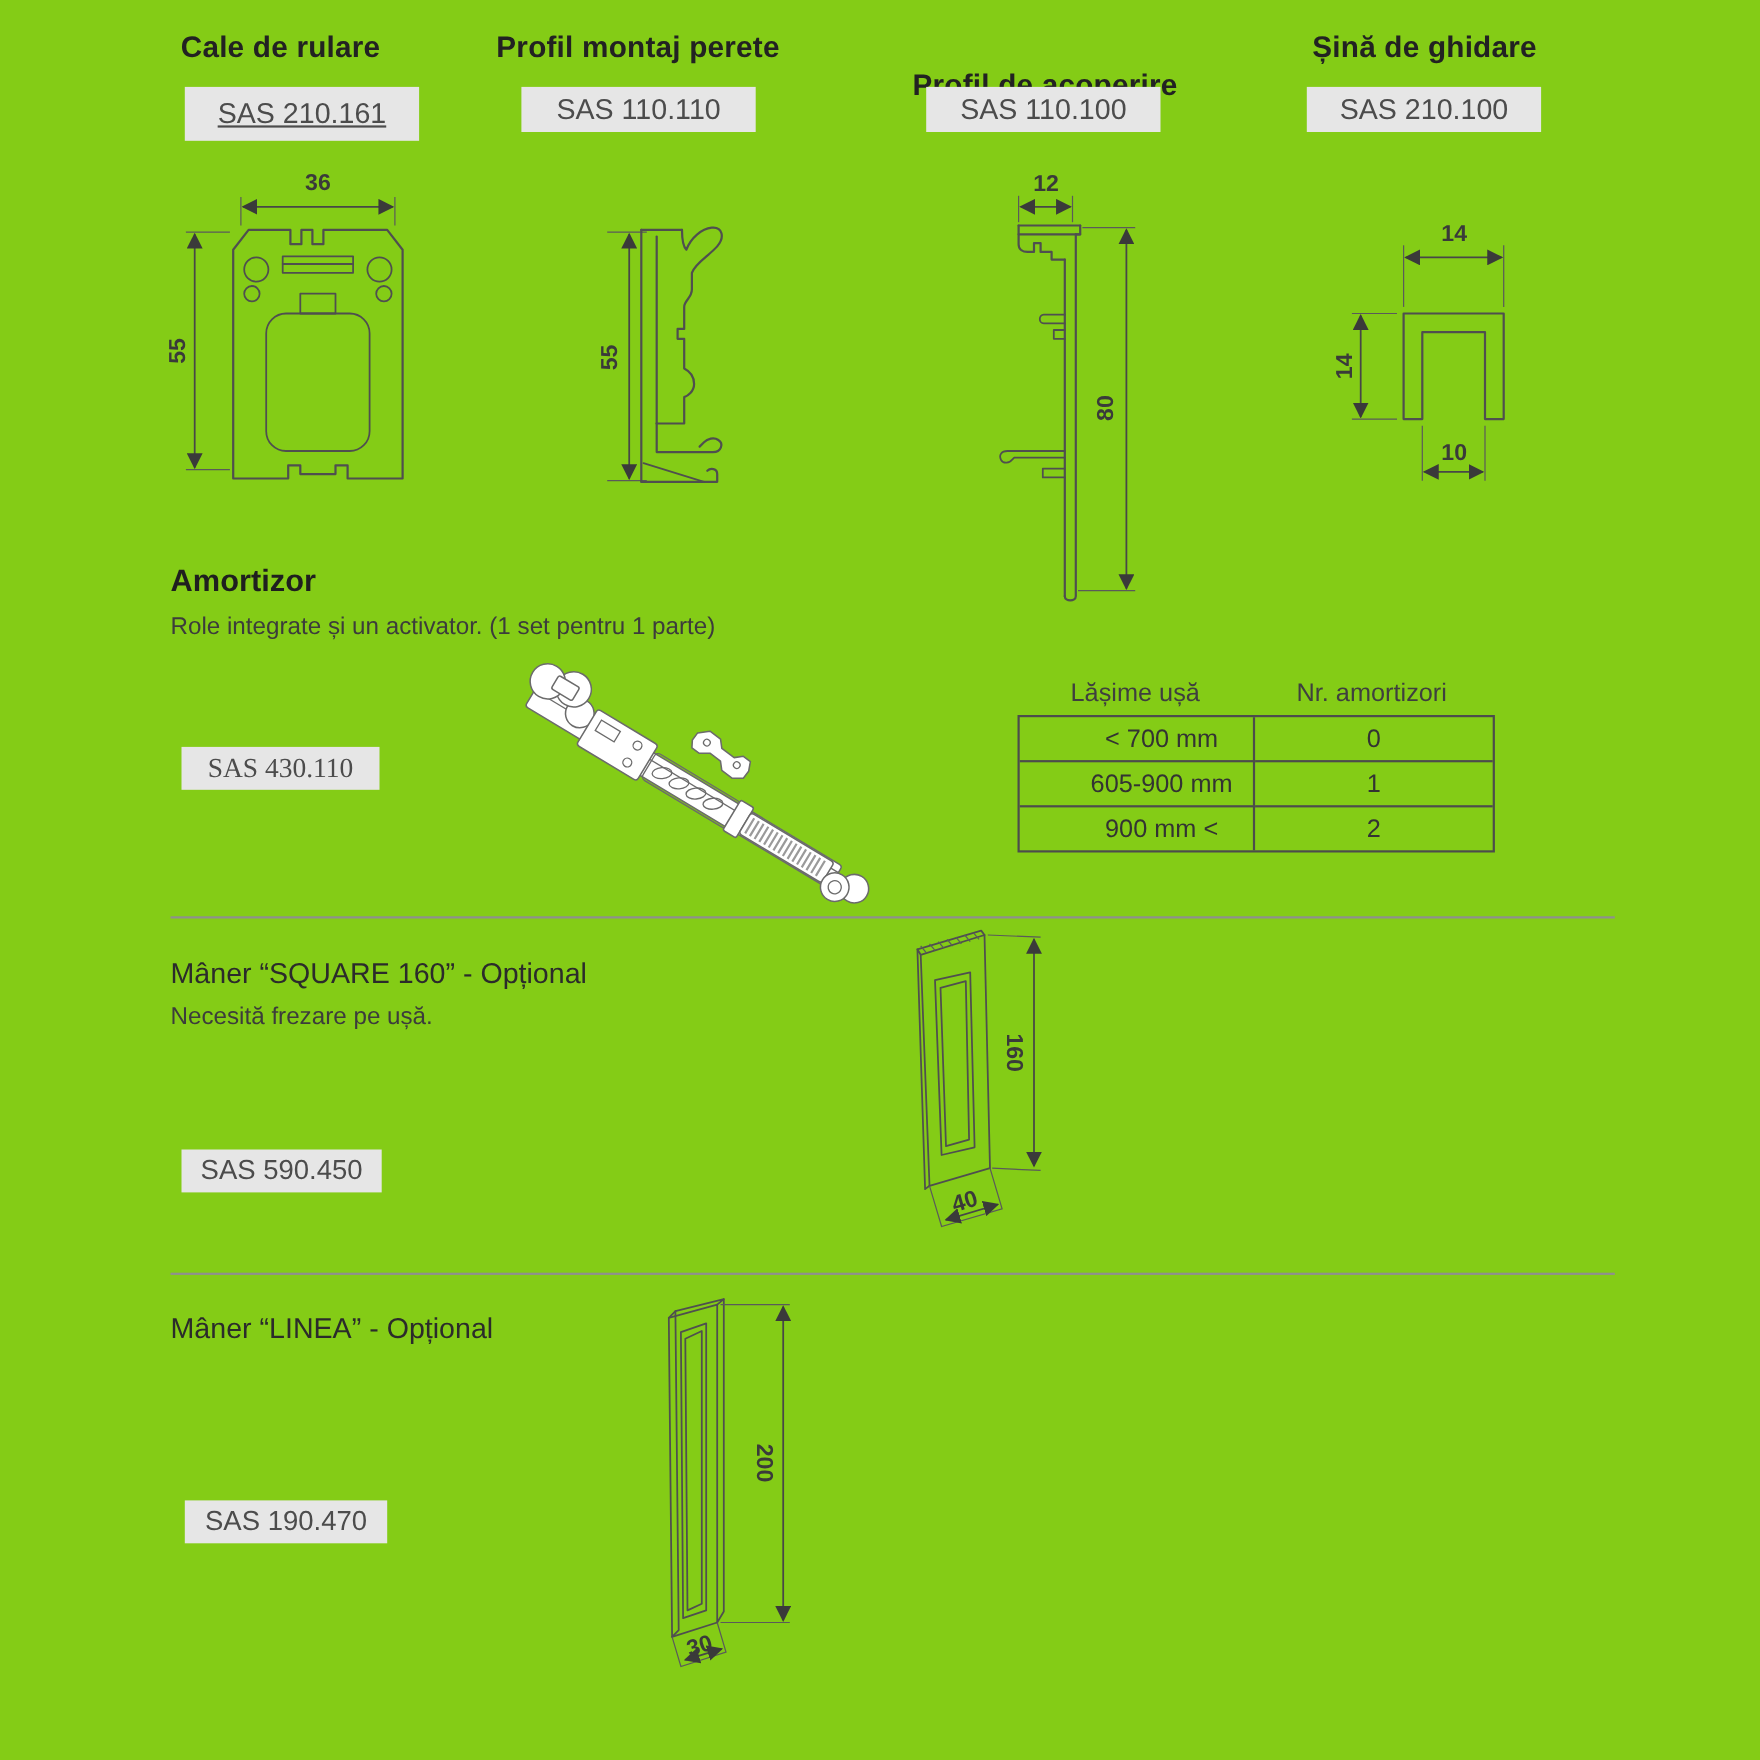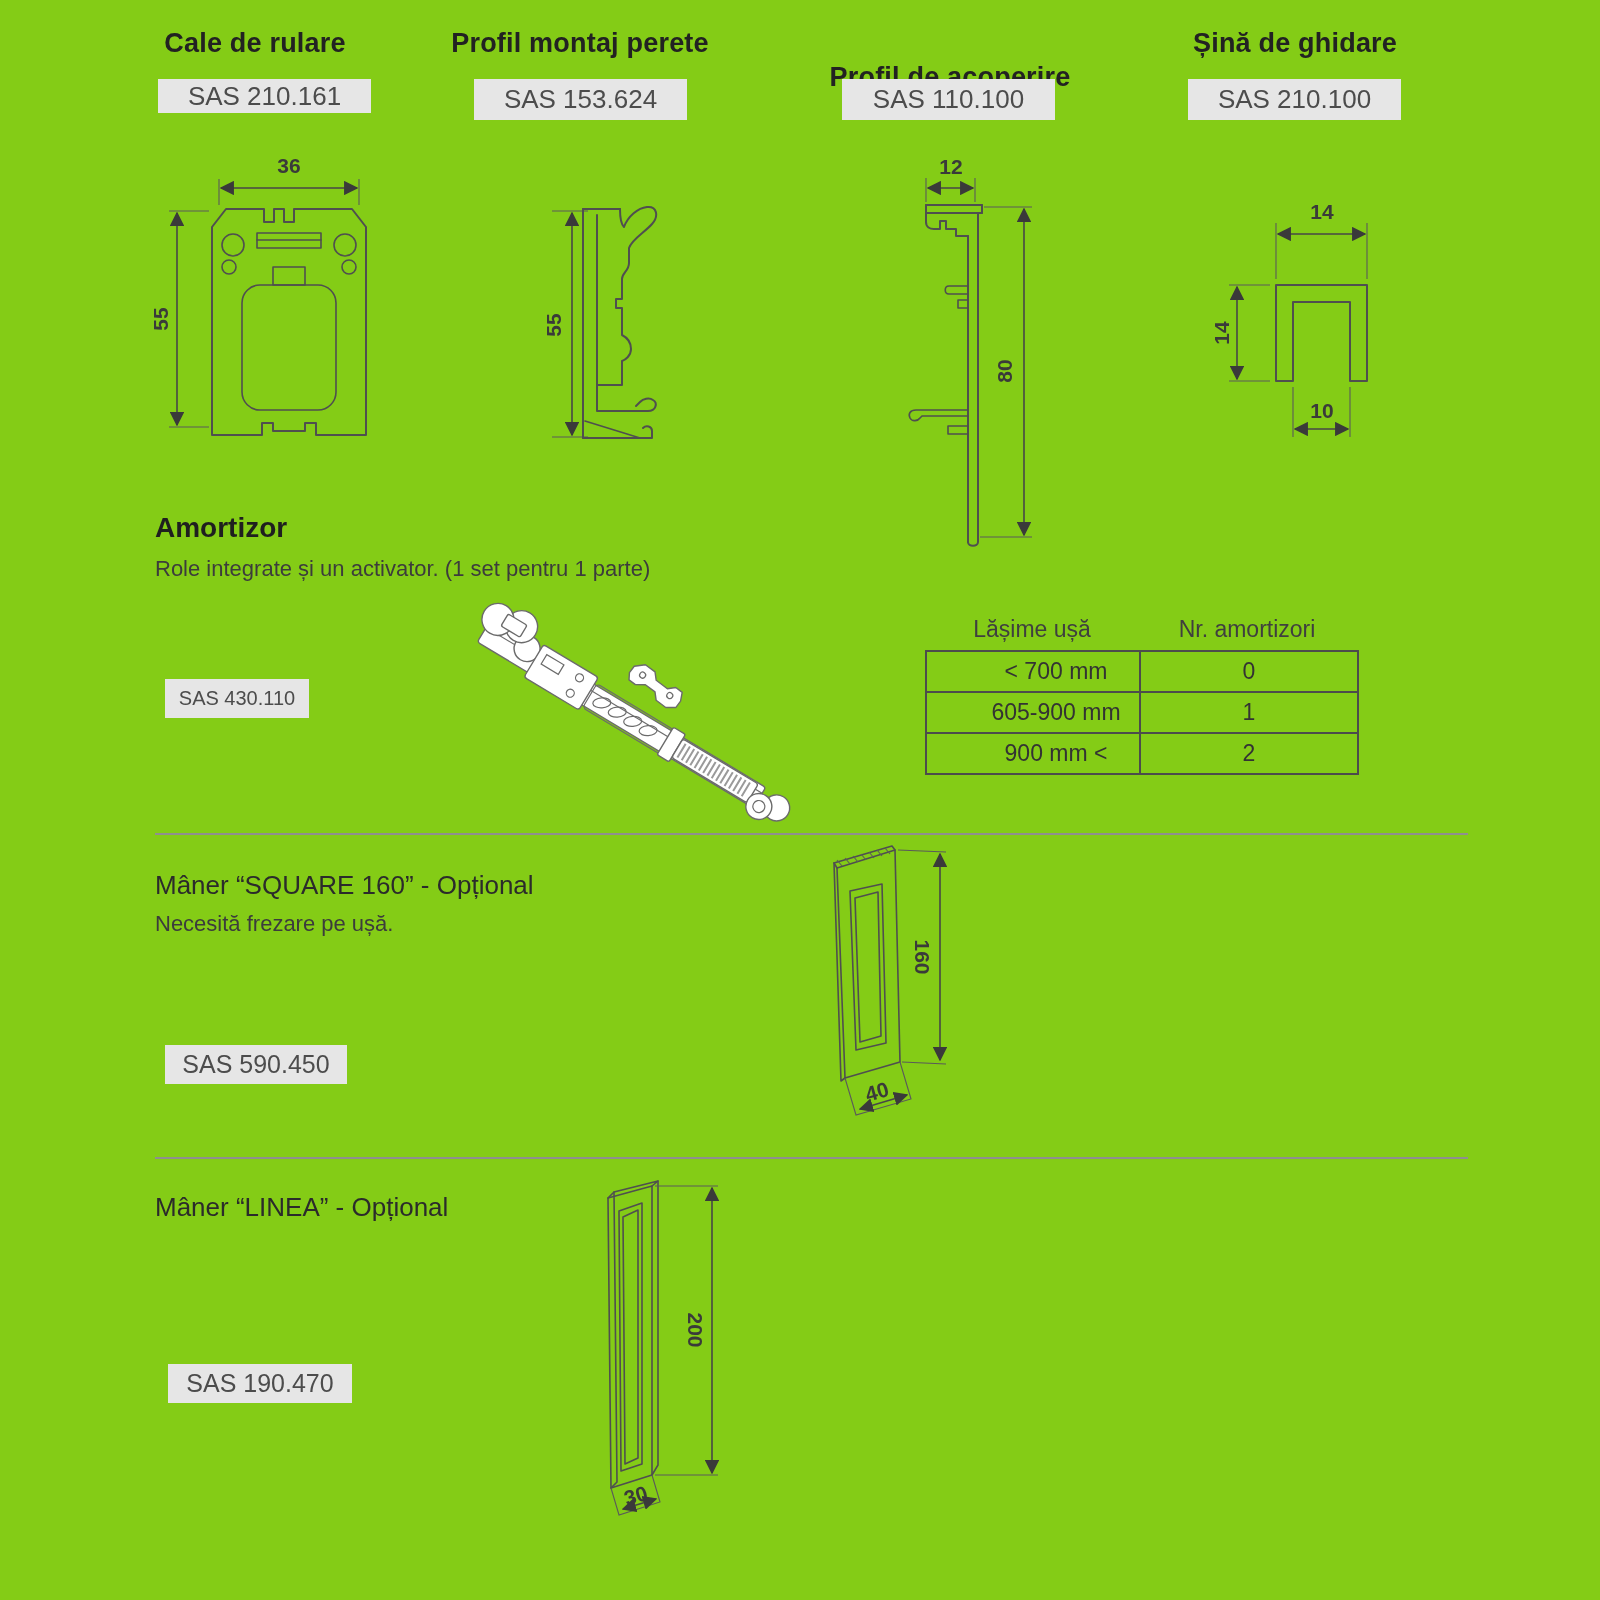--- a/index.html
+++ b/index.html
@@ -45,22 +45,22 @@
 </head>
 <body>
 
 <div class="page">
 
   <div class="col-title" style="left:100px;">Cale de rulare</div>
   <div class="col-title" style="left:425px;">Profil montaj perete</div>
   <div class="col-title" style="left:795px;margin-top:34px;">Profil de acoperire</div>
   <div class="col-title" style="left:1140px;">Șină de ghidare</div>
 
-  <div class="code" style="left:158px;top:79px;width:213px;height:34px;">SAS 210.161</div>
-  <div class="code" style="left:474px;top:79px;width:213px;height:41px;">SAS 153.624</div>
+  <div class="code" style="left:168px;top:79px;width:213px;height:49px;text-decoration:underline;">SAS 210.161</div>
+  <div class="code" style="left:474px;top:79px;width:213px;height:41px;">SAS 110.110</div>
   <div class="code" style="left:842px;top:79px;width:213px;height:41px;">SAS 110.100</div>
   <div class="code" style="left:1188px;top:79px;width:213px;height:41px;">SAS 210.100</div>
 
   <svg style="left:145px;top:145px;" width="240" height="310" viewBox="0 0 240 310">
     <defs>
       <marker id="a1" viewBox="0 0 10 10" refX="9" refY="5" markerWidth="9" markerHeight="9" orient="auto-start-reverse">
         <path d="M0,0 L10,5 L0,10 z" fill="#3a3a3a"></path>
       </marker>
     </defs>
 
@@ -159,21 +159,21 @@
     <line class="xl" x1="98" y1="212" x2="98" y2="262"></line>
     <line class="xl" x1="155" y1="212" x2="155" y2="262"></line>
     <line class="dl" x1="100" y1="254" x2="153" y2="254" marker-start="url(#a4)" marker-end="url(#a4)"></line>
     <text class="dim" x="127" y="243">10</text>
 
     <path class="pf" d="M81,206 V110 H172 V206 H155 V127 H98 V206 Z"></path>
   </svg>
 
   <div class="h-bold" style="left:155px;top:512px;">Amortizor</div>
   <div class="sub" style="left:155px;top:556px;">Role integrate și un activator. (1 set pentru 1 parte)</div>
-  <div class="code" style="left:165px;top:679px;width:144px;height:39px;font-size:20px;">SAS 430.110</div>
+  <div class="code" style="left:165px;top:679px;width:180px;height:39px;font-size:25px;font-family:Liberation Serif, serif;">SAS 430.110</div>
 
   <svg style="left:470px;top:600px;" width="350" height="240" viewBox="0 0 350 240">
     <g transform="translate(30,16) rotate(31)">
       <rect class="dm" x="-6" y="10" width="322" height="24" rx="3"></rect>
       <line class="dmn" x1="-6" y1="17" x2="316" y2="17"></line>
 
       <circle class="dm" cx="40" cy="14" r="13"></circle>
       <circle class="dm" cx="24" cy="-2" r="16"></circle>
       <circle class="dm" cx="0" cy="4" r="16"></circle>
       <rect class="dm" x="6" y="-6" width="22" height="14" rx="2"></rect>

